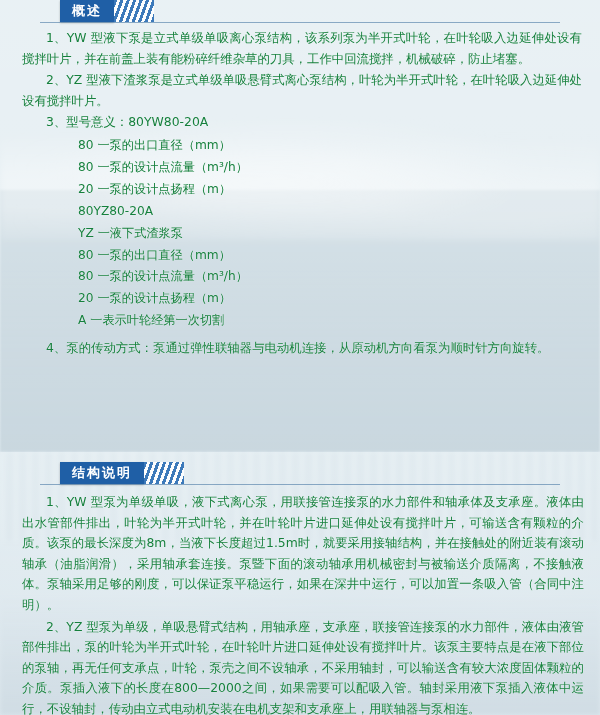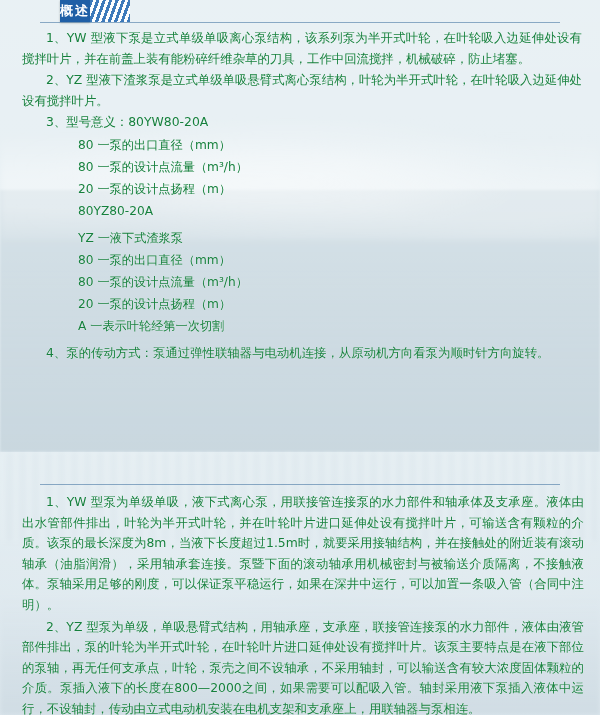--- a/index.html
+++ b/index.html
@@ -107,21 +107,21 @@
     height: 22px;
     display: flex;
     align-items: stretch;
   }
   .banner-tab {
     background: #1f5fa6;
     color: #ffffff;
     font-size: 13px;
     font-weight: bold;
     letter-spacing: 2px;
-    padding: 0 0;
+    padding: 0 12px;
     display: flex;
     align-items: center;
     font-family: "DejaVu Sans", sans-serif;
     box-shadow: 0 1px 2px rgba(0,0,0,0.25);
   }
   .banner-stripes {
     width: 40px;
     background: repeating-linear-gradient(110deg,
       #2d6fb5 0 3px,
       #ffffff 3px 6px);
@@ -172,21 +172,21 @@
     padding: 0;
     list-style: none;
   }
   .model-list li {
     margin: 0 0 1.5px 0;
     padding-left: 56px;
     font-size: 12.2px;
     line-height: 20.4px;
     white-space: pre;
   }
-  .model-list li.gap { margin-top: 7px; }
+  .model-list li.gap { margin-top: 1px; }
 </style>
 </head>
 <body>
 
 <div class="page">
 
   <div class="bg-top"></div>
   <div class="bg-bottom"></div>
   <div class="veil"></div>
 
@@ -209,20 +209,24 @@
       <li class="gap">YZ 一液下式渣浆泵</li>
       <li>80 一泵的出口直径（mm）</li>
       <li>80 一泵的设计点流量（m³/h）</li>
       <li>20 一泵的设计点扬程（m）</li>
       <li>A 一表示叶轮经第一次切割</li>
     </ul>
 
     <p class="para" style="margin-top:7px">4、泵的传动方式：泵通过弹性联轴器与电动机连接，从原动机方向看泵为顺时针方向旋转。</p>
   </div>
 
+  <div class="section-banner" id="banner-structure">
+    <div class="banner-tab">结构说明</div>
+    <div class="banner-stripes"></div>
+  </div>
   <div class="rule" id="rule-structure"></div>
 
   <div class="text-block" id="structure-body">
     <p class="para">1、YW 型泵为单级单吸，液下式离心泵，用联接管连接泵的水力部件和轴承体及支承座。液体由出水管部件排出，叶轮为半开式叶轮，并在叶轮叶片进口延伸处设有搅拌叶片，可输送含有颗粒的介质。该泵的最长深度为8m，当液下长度超过1.5m时，就要采用接轴结构，并在接触处的附近装有滚动轴承（油脂润滑），采用轴承套连接。泵暨下面的滚动轴承用机械密封与被输送介质隔离，不接触液体。泵轴采用足够的刚度，可以保证泵平稳运行，如果在深井中运行，可以加置一条吸入管（合同中注明）。</p>
     <p class="para">2、YZ 型泵为单级，单吸悬臂式结构，用轴承座，支承座，联接管连接泵的水力部件，液体由液管部件排出，泵的叶轮为半开式叶轮，在叶轮叶片进口延伸处设有搅拌叶片。该泵主要特点是在液下部位的泵轴，再无任何支承点，叶轮，泵壳之间不设轴承，不采用轴封，可以输送含有较大浓度固体颗粒的介质。泵插入液下的长度在800—2000之间，如果需要可以配吸入管。轴封采用液下泵插入液体中运行，不设轴封，传动由立式电动机安装在电机支架和支承座上，用联轴器与泵相连。</p>
   </div>
 
 </div>
 
 </body></html>

